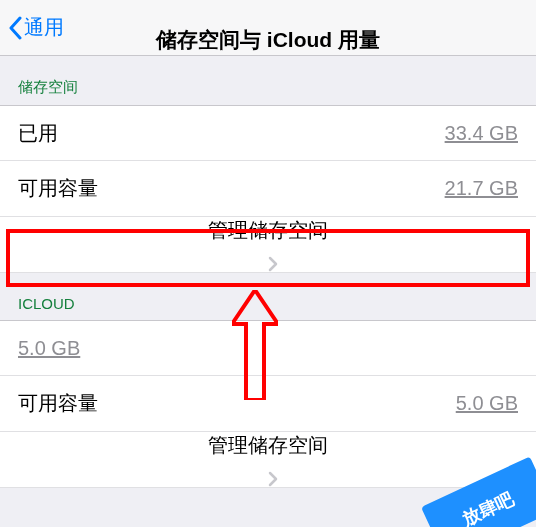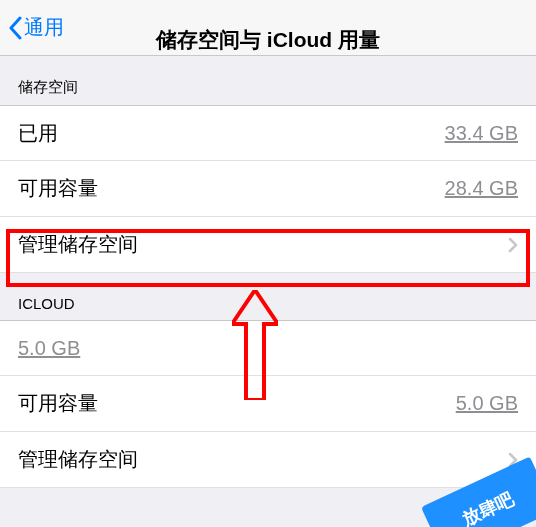--- a/index.html
+++ b/index.html
@@ -34,38 +34,38 @@
       text-align: center;
       font-size: 21px;
       font-weight: 600;
       color: #000;
       pointer-events: none;
       margin-top: 24px;
     }
     .section-header {
       padding: 22px 18px 8px;
       font-size: 15px;
-      color: #000000;
+      color: #15803d;
     }
     .row {
       background: #fff;
       display: flex;
       align-items: center;
       justify-content: space-between;
       padding: 0 18px;
       height: 56px;
       font-size: 20px;
       color: #000;
       border-bottom: 1px solid #e0e0e3;
       position: relative;
     }
     .row.first { border-top: 1px solid #c8c7cc; }
     .row .value { color: #8e8e93; font-size: 20px; text-decoration: underline; }
     .row .chevron { color: #c7c7cc; margin-left: 10px; display: flex; align-items: center; }
-    .row.link { cursor: pointer; }
+    .row.link { cursor: pointer; flex-direction: column; }
     .highlight-box {
       position: absolute;
       border: 4px solid #ff0000;
       pointer-events: none;
       box-sizing: border-box;
     }
     .arrow {
       position: absolute;
       pointer-events: none;
     }
@@ -101,21 +101,21 @@
 
 <div class="section-header">储存空间</div>
 
 <div class="row first">
   <span>已用</span>
   <span class="value">33.4 GB</span>
 </div>
 
 <div class="row">
   <span>可用容量</span>
-  <span class="value">28.4 GB</span>
+  <span class="value">21.7 GB</span>
 </div>
 
 <div class="row link">
   <span>管理储存空间</span>
   <span class="chevron">
     <svg width="10" height="16" viewBox="0 0 10 16">
         <polyline points="2,2 8,8 2,14" fill="none" stroke="#c7c7cc" stroke-width="2.5" stroke-linecap="round" stroke-linejoin="round"></polyline>
       </svg>
   </span>
 </div>

